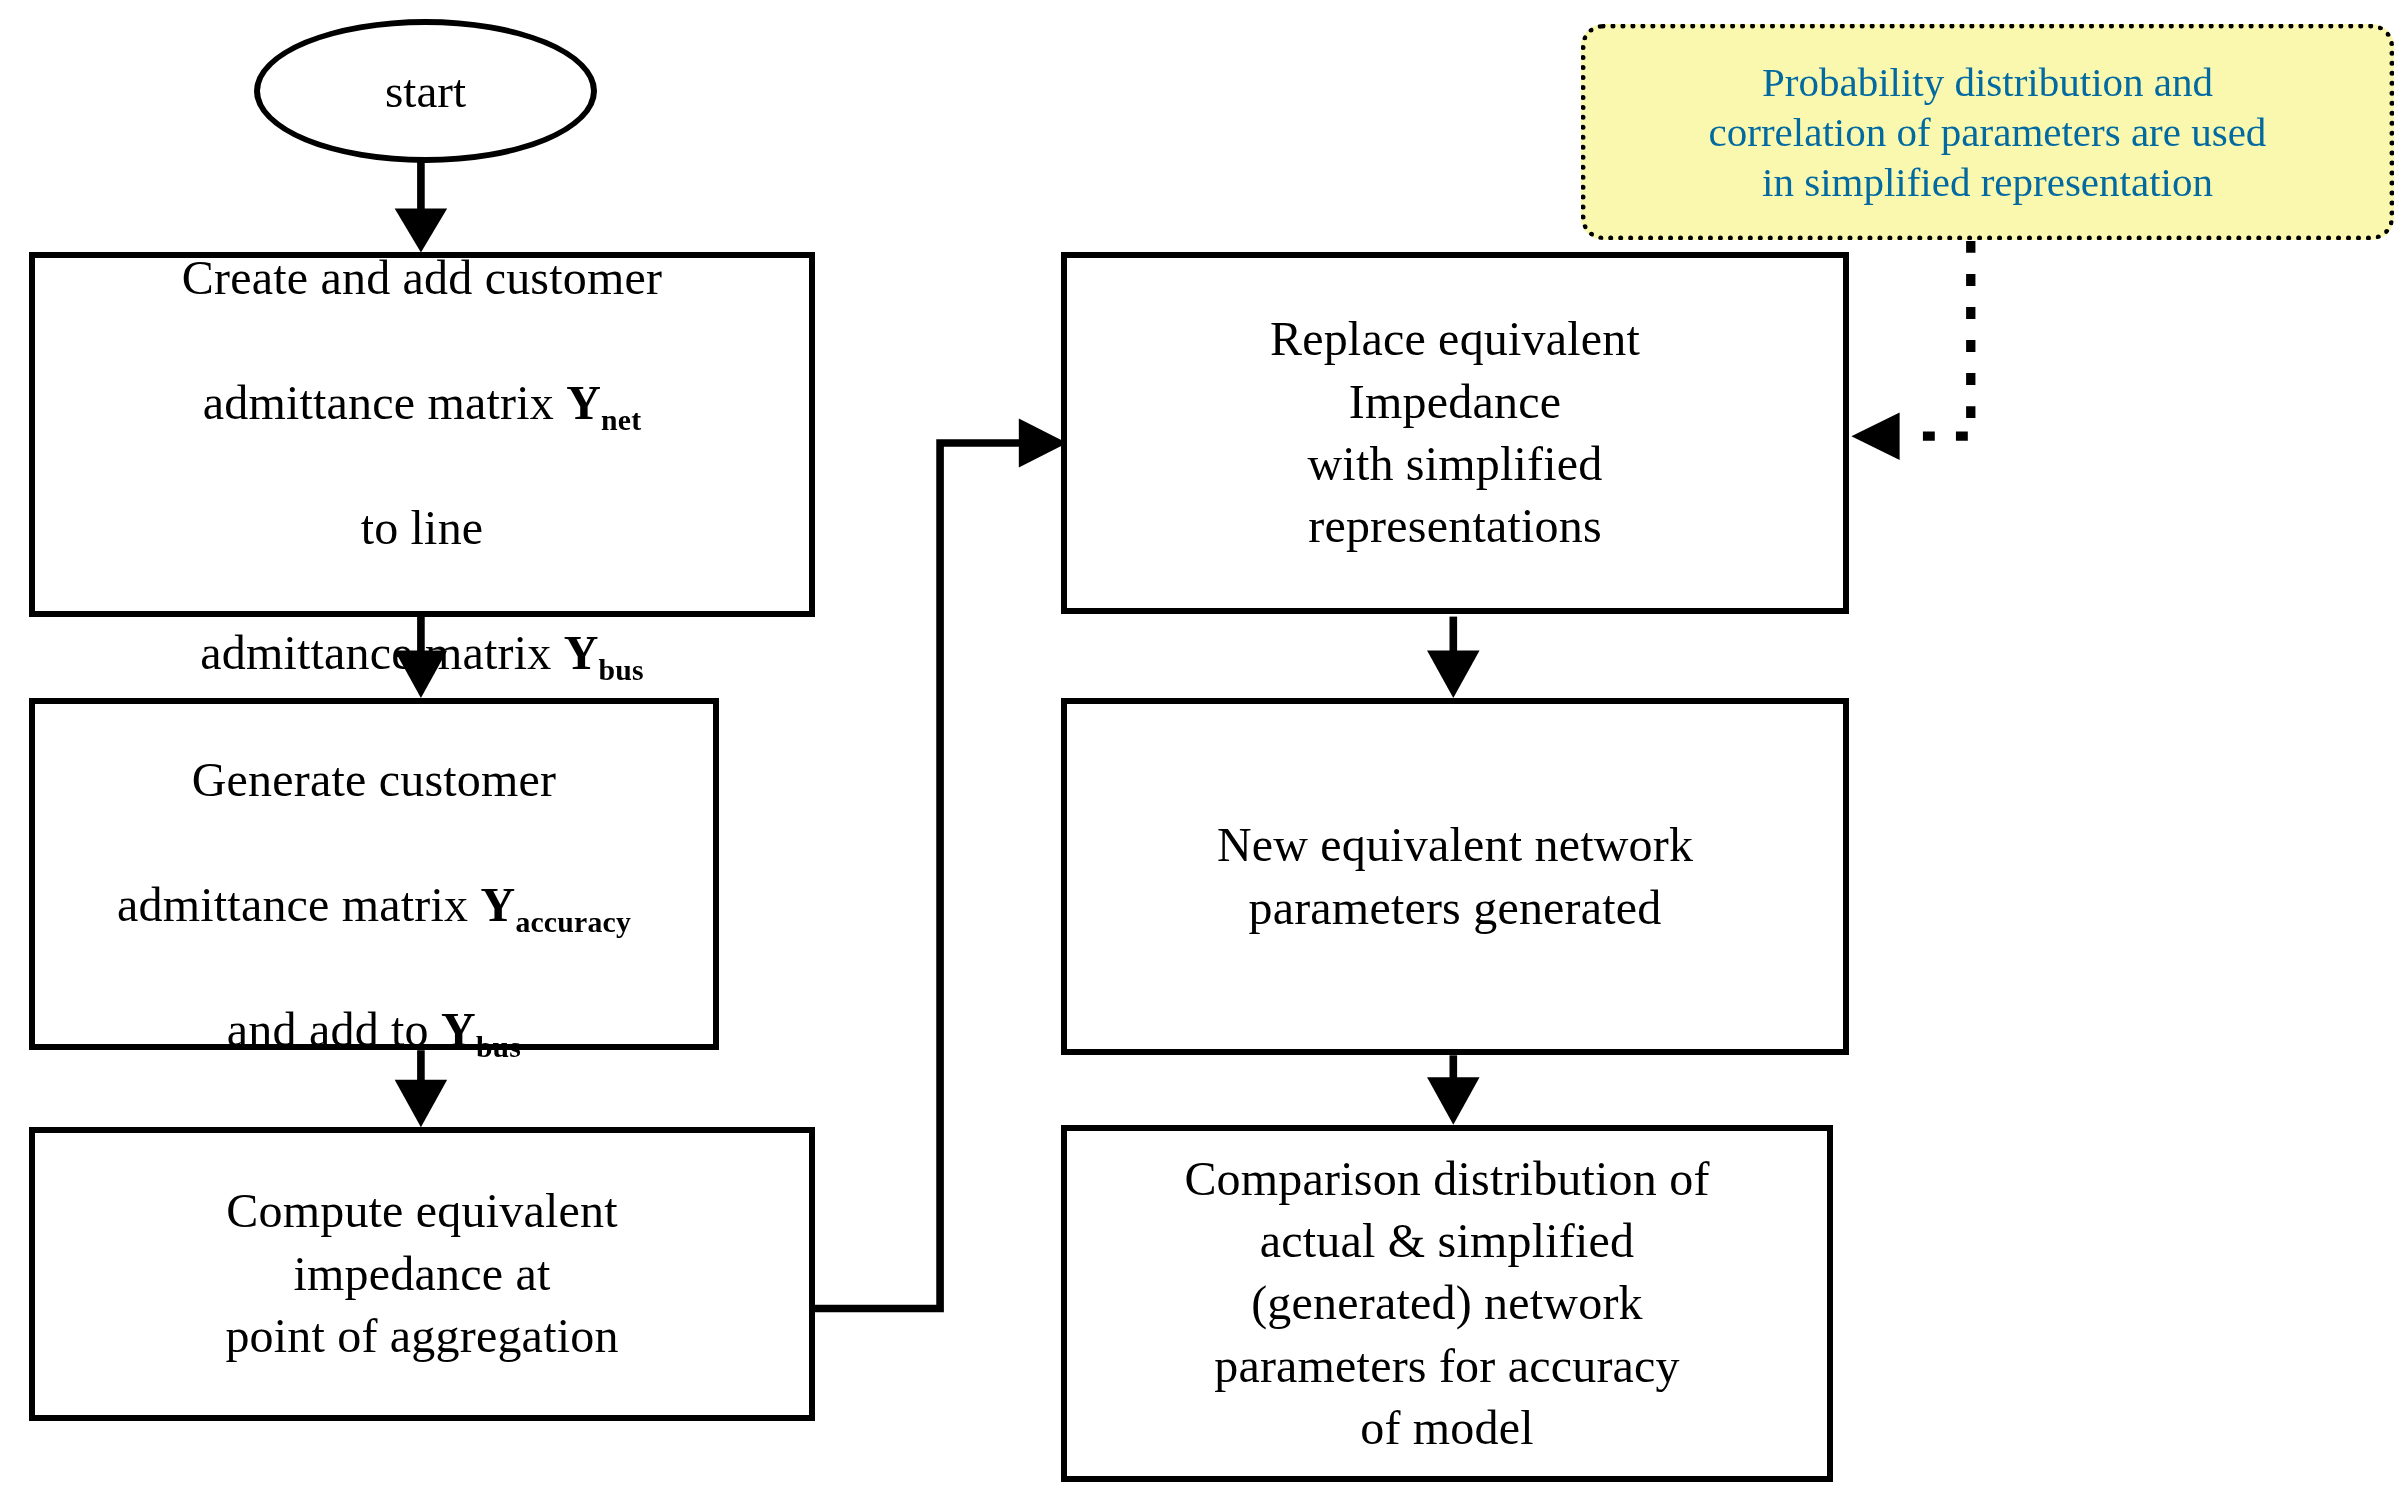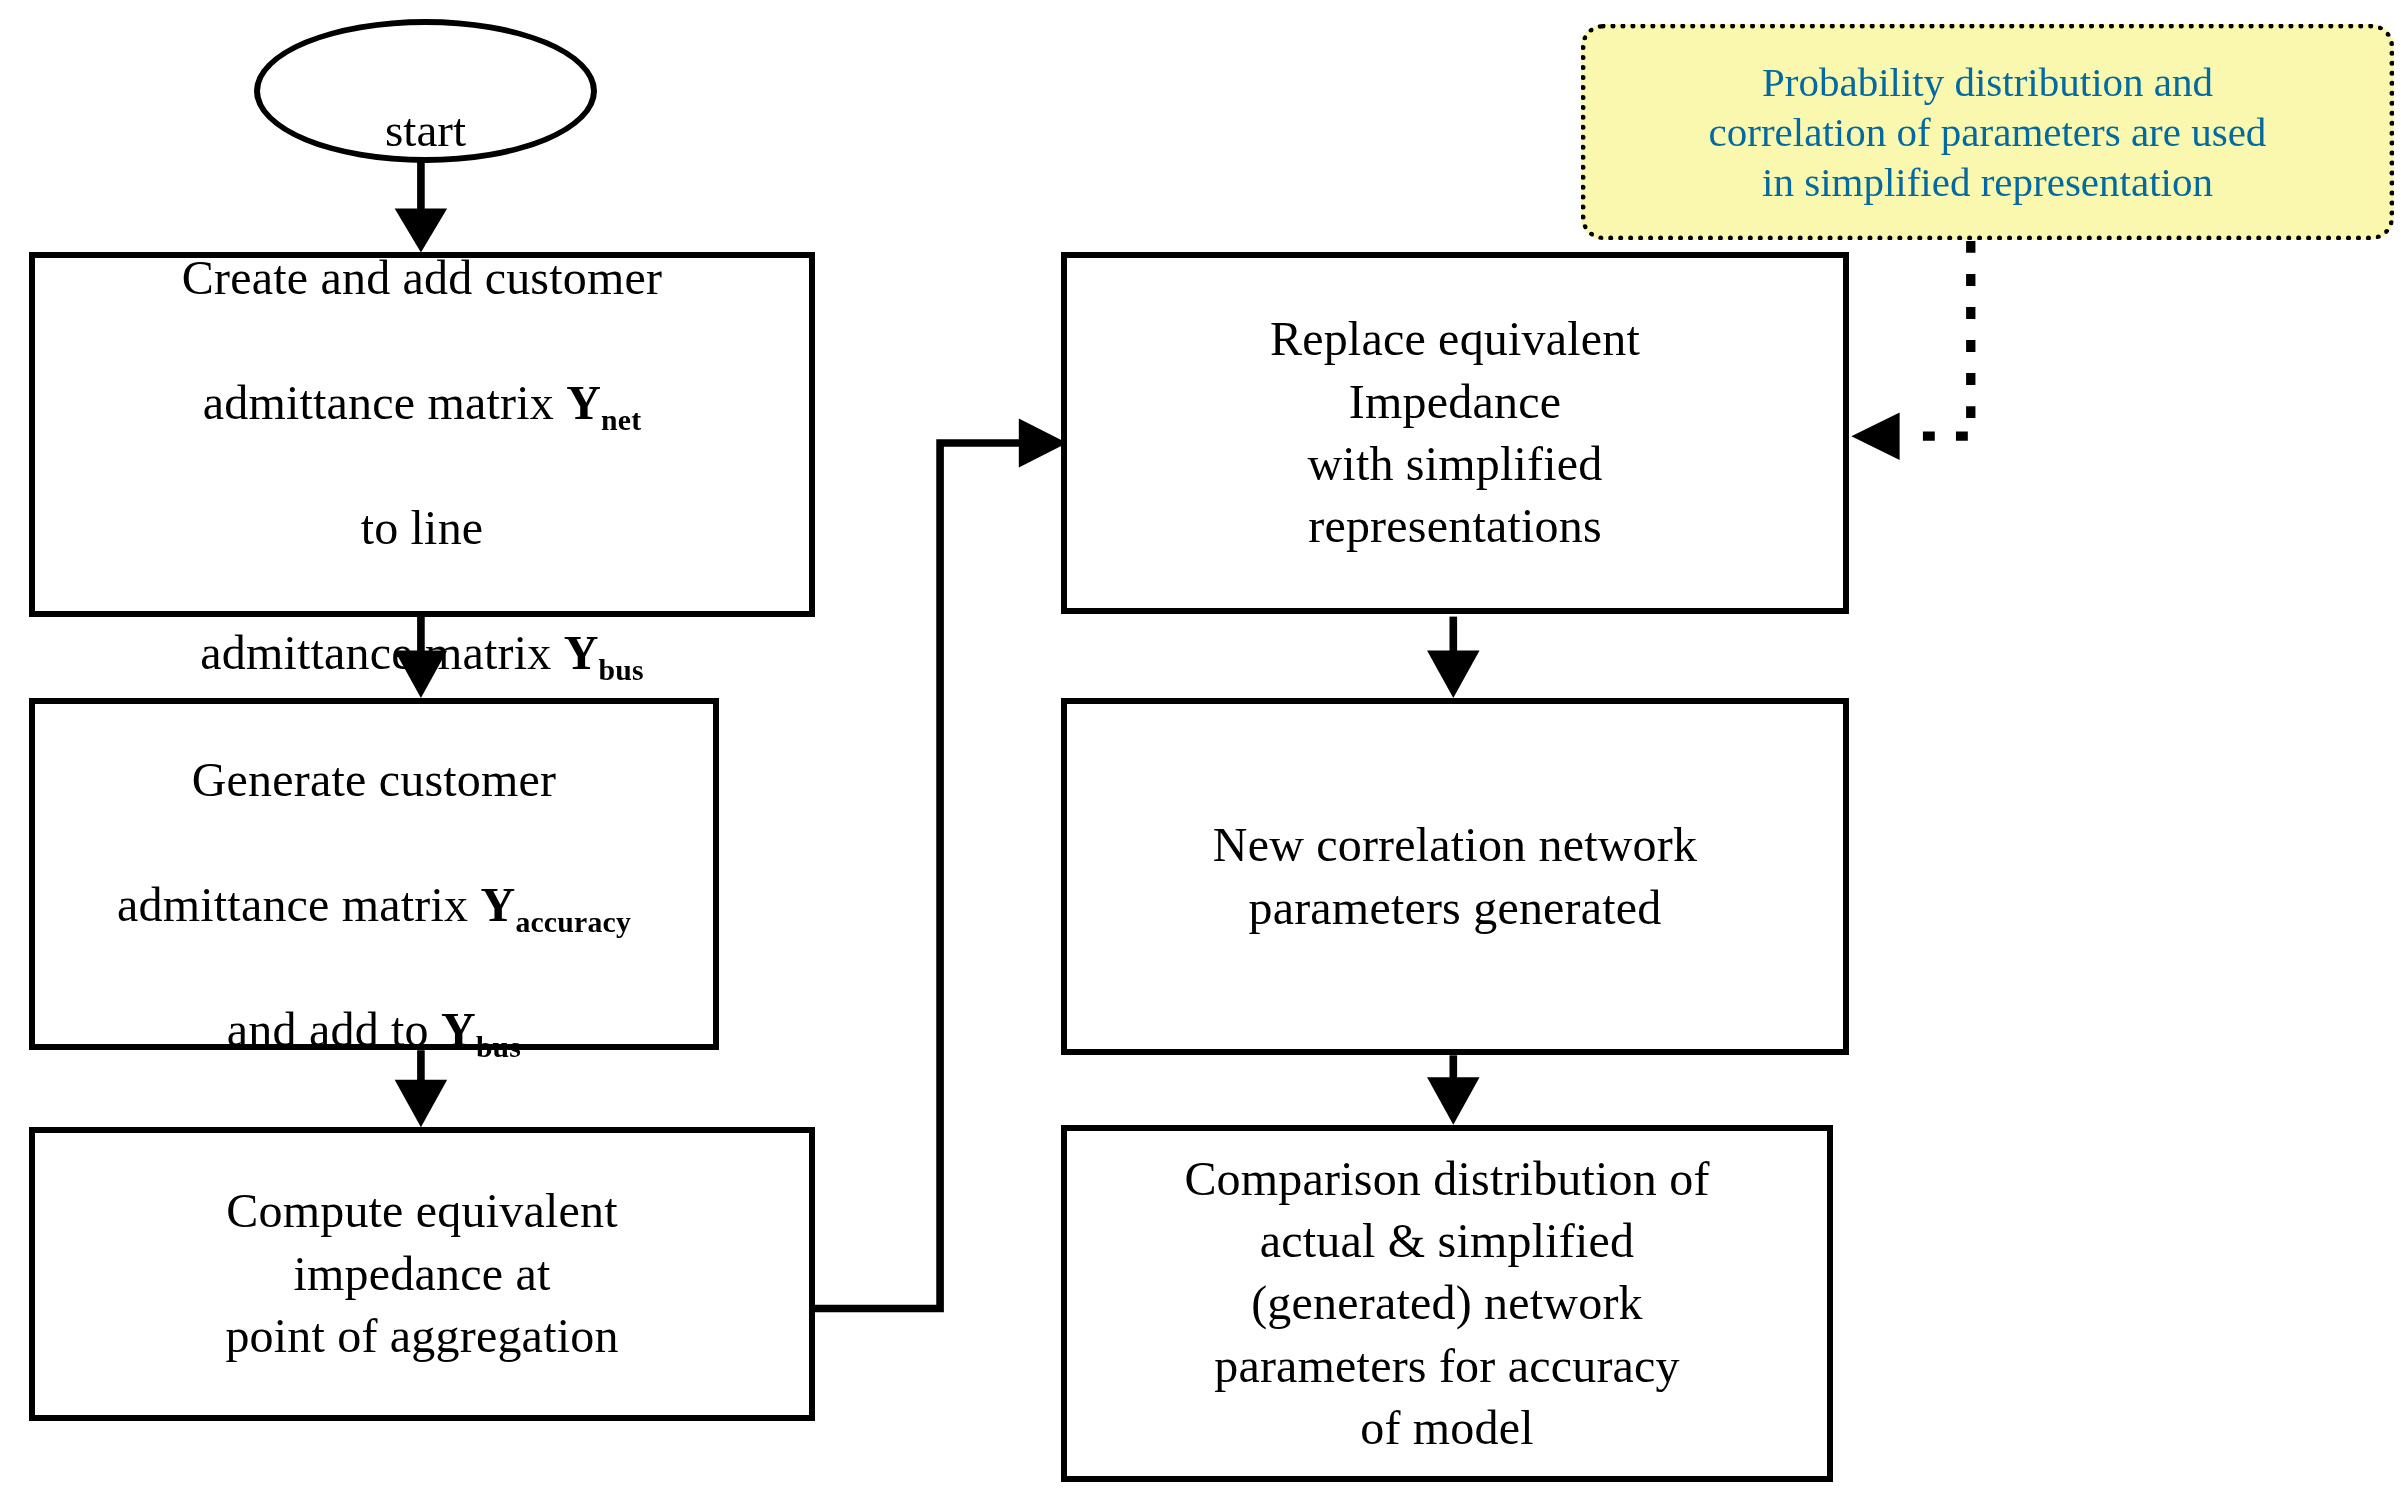--- a/index.html
+++ b/index.html
@@ -138,21 +138,21 @@
       <line x1="1716" y1="1246" x2="1716" y2="1292" stroke="#000000" stroke-width="9"></line>
       <path d="M1685,1272 L1747,1272 L1716,1328 Z" fill="#000000"></path>
     </g>
 
     <g>
       <path d="M2327,290 L2327,515 L2245,515" fill="none" stroke="#000000" stroke-width="11" stroke-dasharray="3 36" stroke-linecap="square"></path>
       <path d="M2243,487 L2186,515 L2243,543 Z" fill="#000000"></path>
     </g>
   </svg>
 
-  <div class="node-start" style="left:254px; top:18.6px; width:343px; height:144px;align-items:flex-end;">
+  <div class="node-start" style="left:254px; top:18.6px; width:343px; height:144px;">
     <span class="label">start</span>
   </div>
 
   <div class="node" style="left:29px; top:252px; width:786px; height:365px;">
     <div class="label">
       <span>Create and add customer</span><br>
       <span>admittance matrix </span><span class="sym">Y</span><span class="sub">net</span><br>
       <span>to line</span><br>
       <span>admittance matrix </span><span class="sym">Y</span><span class="sub">bus</span>
     </div>
@@ -173,21 +173,21 @@
   </div>
 
   <div class="node" style="left:1061px; top:252px; width:788px; height:362px;">
     <div class="label">Replace equivalent
 Impedance
 with simplified
 representations</div>
   </div>
 
   <div class="node" style="left:1061px; top:698px; width:788px; height:357px;">
-    <div class="label">New correlation network
+    <div class="label">New equivalent network
 parameters generated</div>
   </div>
 
   <div class="node" style="left:1061px; top:1125px; width:772px; height:357px;">
     <div class="label">Comparison distribution of
 actual &amp; simplified
 (generated) network
 parameters for accuracy
 of model</div>
   </div>

